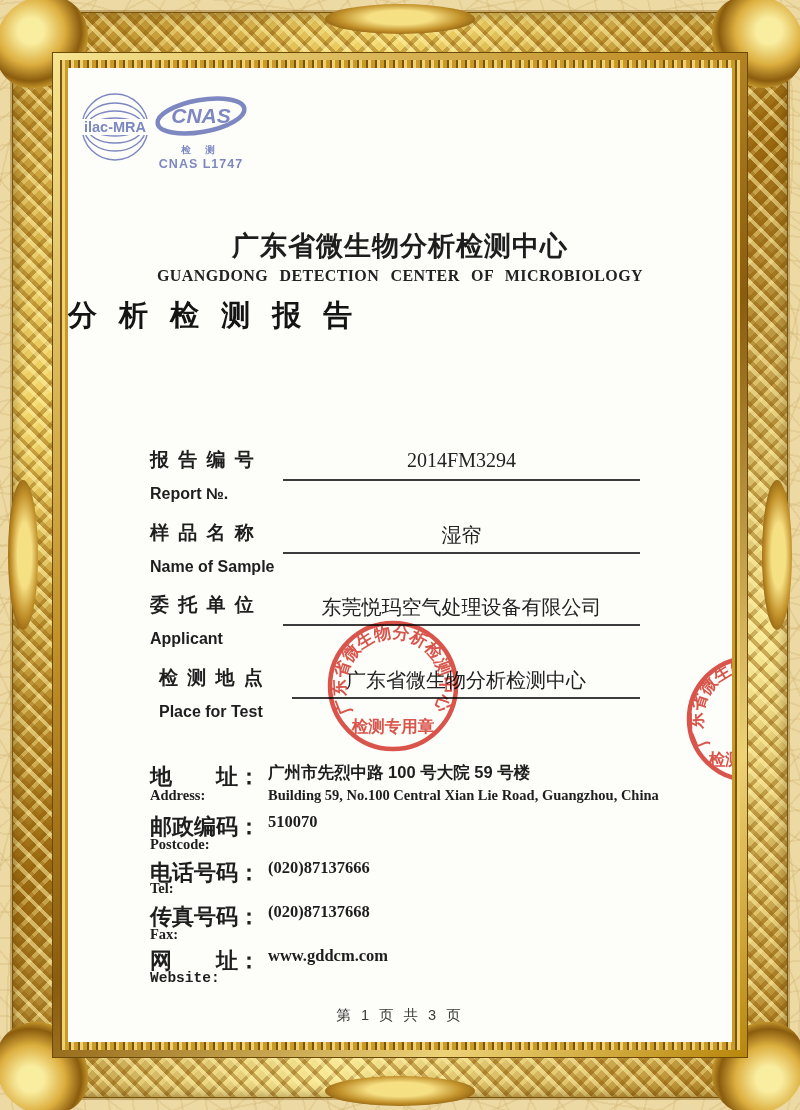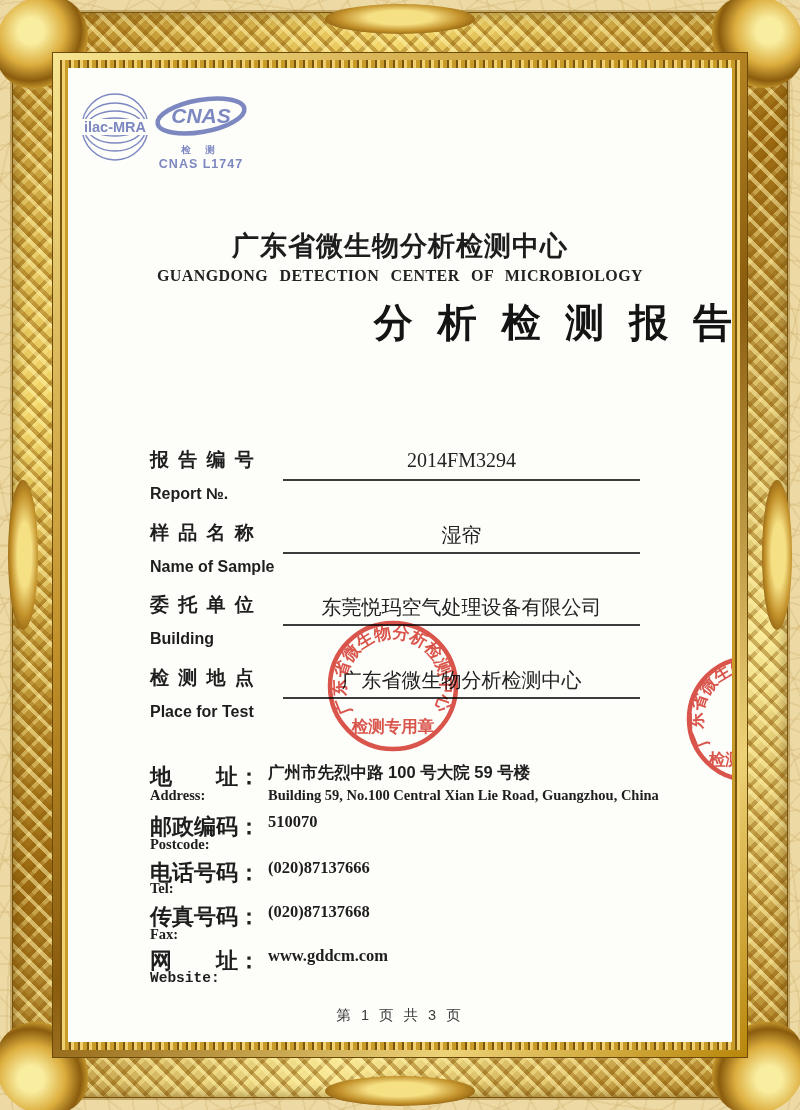--- a/index.html
+++ b/index.html
@@ -40,21 +40,21 @@
       background:repeating-linear-gradient(90deg,#7a5510 0 2px,#f0d070 2px 5px,#c89a28 5px 9px);}
   
   .page{position:absolute;inset:68px;background:#fdfdfa;overflow:hidden;}
   .abs{position:absolute;}
   .blue{color:#7d88c1;}
   .red{color:#e2392b;}
   .serif{font-family:"Liberation Serif",serif;}
   .org-cn{left:0;right:0;top:160px;text-align:center;font-size:27px;font-weight:bold;color:#1d1d1d;letter-spacing:1px;}
   .org-en{left:0;right:0;top:199px;text-align:center;font-size:16px;font-weight:bold;color:#222;
           word-spacing:7px;letter-spacing:.4px;}
-  .title-cn{left:0;right:0;top:228px;text-align:right;font-size:39px;font-weight:bold;color:#141414;word-spacing:14px;}
+  .title-cn{left:0;right:0;top:228px;text-align:left;font-size:29px;font-weight:bold;color:#141414;word-spacing:14px;}
   .title-en{left:0;right:0;top:292px;text-align:center;font-size:17px;font-weight:bold;color:#1d1d1d;word-spacing:8px;letter-spacing:.5px;}
   .f-row{left:0;right:0;height:72px;}
   .f-label-cn{position:absolute;left:82px;top:0;font-size:19px;font-weight:bold;color:#1e1e1e;letter-spacing:2px;}
   .f-line{position:absolute;left:215px;right:92px;top:32px;border-bottom:2px solid #3c3c3c;}
   .f-value{position:absolute;left:215px;right:92px;top:2px;text-align:center;font-size:20px;color:#222;}
   .f-label-en{position:absolute;left:82px;top:38px;font-size:16px;font-weight:bold;color:#1e1e1e;font-family:Liberation Sans, sans-serif;}
   .c-label-cn{font-size:22px;font-weight:bold;color:#1e1e1e;}
   .c-label-en{font-size:14.5px;font-weight:bold;color:#1e1e1e;font-family:"Liberation Serif",serif;}
   .c-value{font-size:16.5px;font-weight:bold;color:#1e1e1e;}
   .footer{left:0;right:0;top:938px;text-align:center;font-size:14.5px;color:#3a3a3a;letter-spacing:3px;}
@@ -118,23 +118,23 @@
     <div class="abs f-row" style="top:452px;">
       <span class="f-label-cn">样 品 名 称</span>
       <span class="f-value">湿帘</span>
       <span class="f-line"></span>
       <span class="f-label-en">Name of Sample</span>
     </div>
     <div class="abs f-row" style="top:524px;">
       <span class="f-label-cn">委 托 单 位</span>
       <span class="f-value">东莞悦玛空气处理设备有限公司</span>
       <span class="f-line"></span>
-      <span class="f-label-en">Building</span>
+      <span class="f-label-en">Applicant</span>
     </div>
-    <div class="abs f-row" style="top:597px;">
+    <div class="abs f-row" style="top:597px;margin-left:9px;">
       <span class="f-label-cn">检 测 地 点</span>
       <span class="f-value">广东省微生物分析检测中心</span>
       <span class="f-line"></span>
       <span class="f-label-en">Place for Test</span>
     </div>
 
     <div class="abs c-label-cn" style="left:82px;top:694px;">地　　址：</div>
     <div class="abs c-value" style="left:200px;top:694px;">广州市先烈中路 100 号大院 59 号楼</div>
     <div class="abs c-label-en" style="left:82px;top:719px;">Address:</div>
     <div class="abs c-label-en" style="left:200px;top:719px;">Building 59, No.100 Central Xian Lie Road, Guangzhou, China</div>

